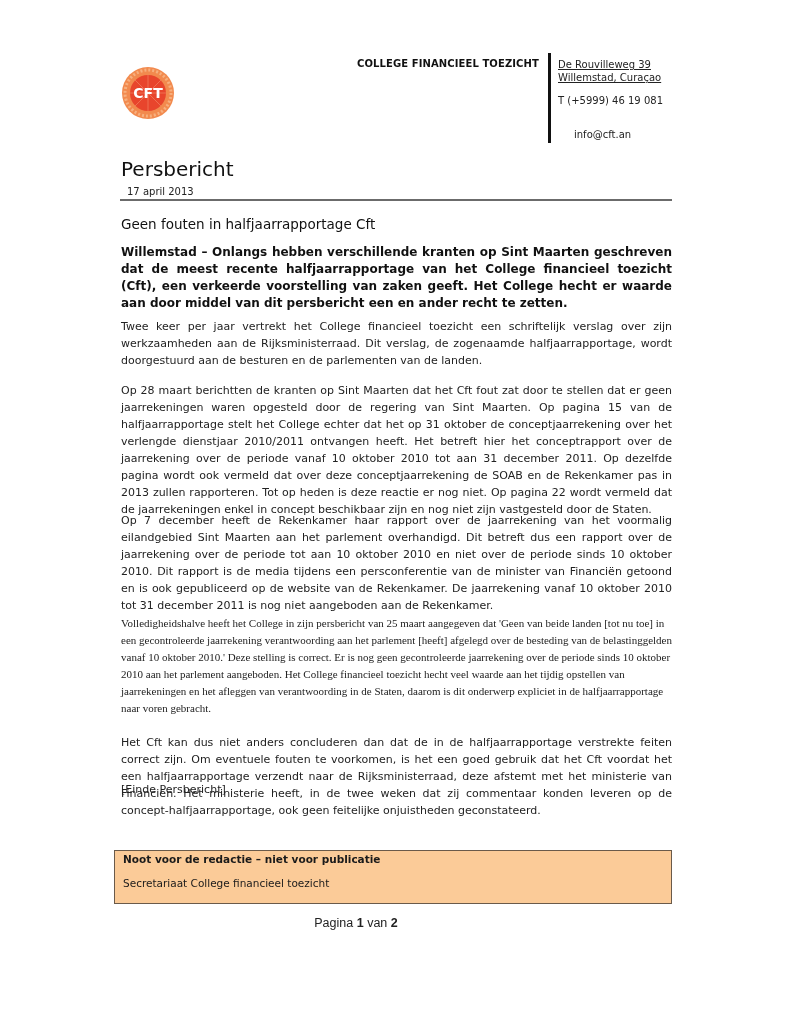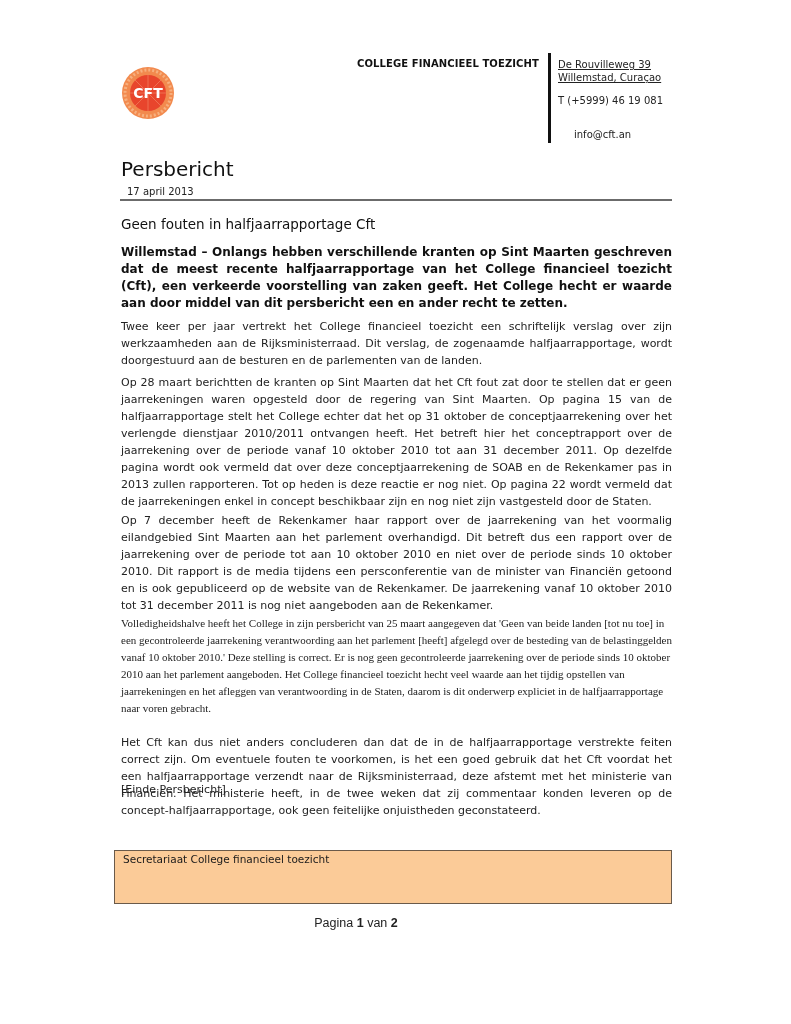--- a/index.html
+++ b/index.html
@@ -19,21 +19,21 @@
   .doc-title { position: absolute; left: 121px; top: 157px; font-size: 20px; color: #111; font-weight: normal; }
   .doc-date { position: absolute; left: 121px; top: 186px; font-size: 10px; color: #222; margin-left: 6px; }
   .rule { position: absolute; left: 120px; top: 199px; width: 552px; height: 2px; background: #6b6b6b; }
 
   .headline { position: absolute; left: 121px; top: 216px; font-size: 13.5px; font-weight: normal; color: #111; }
 
   .body { position: absolute; left: 121px; width: 551px; font-size: 11px; line-height: 17px;
           text-align: justify; color: #222; }
   .lead { top: 244px; font-weight: bold; font-size: 12px; line-height: 17px; color: #111; }
   .p1 { top: 318px; }
-  .p2 { top: 374px; }
+  .p2 { top: 382px; }
   .p3 { top: 512px; }
   .p4 { top: 615px; text-align: left; font-family: Liberation Serif, serif; }
   .p5 { top: 734px; }
   .end { position: absolute; left: 121px; top: 783px; font-size: 11px; color: #222; }
 
   .note { position: absolute; left: 114px; top: 850px; width: 558px; height: 54px;
           background: #fbcb98; border: 1px solid #6a5a4a; box-sizing: border-box;
           padding: 2px 8px; font-size: 10.5px; line-height: 13px; color: #1a1a1a; }
   .note .note-title { font-weight: bold; display: block; margin-bottom: 11px; }
   .note .line { display: block; }
@@ -76,20 +76,21 @@
 <div class="body lead">Willemstad – Onlangs hebben verschillende kranten op Sint Maarten geschreven dat de meest recente halfjaarrapportage van het College financieel toezicht (Cft), een verkeerde voorstelling van zaken geeft. Het College hecht er waarde aan door middel van dit persbericht een en ander recht te zetten.</div>
 <div class="body p1">Twee keer per jaar vertrekt het College financieel toezicht een schriftelijk verslag over zijn werkzaamheden aan de Rijksministerraad. Dit verslag, de zogenaamde halfjaarrapportage, wordt doorgestuurd aan de besturen en de parlementen van de landen.</div>
 <div class="body p2">Op 28 maart berichtten de kranten op Sint Maarten dat het Cft fout zat door te stellen dat er geen jaarrekeningen waren opgesteld door de regering van Sint Maarten. Op pagina 15 van de halfjaarrapportage stelt het College echter dat het op 31 oktober de conceptjaarrekening over het verlengde dienstjaar 2010/2011 ontvangen heeft. Het betreft hier het conceptrapport over de jaarrekening over de periode vanaf 10 oktober 2010 tot aan 31 december 2011. Op dezelfde pagina wordt ook vermeld dat over deze conceptjaarrekening de SOAB en de Rekenkamer pas in 2013 zullen rapporteren. Tot op heden is deze reactie er nog niet. Op pagina 22 wordt vermeld dat de jaarrekeningen enkel in concept beschikbaar zijn en nog niet zijn vastgesteld door de Staten.</div>
 <div class="body p3">Op 7 december heeft de Rekenkamer haar rapport over de jaarrekening van het voormalig eilandgebied Sint Maarten aan het parlement overhandigd. Dit betreft dus een rapport over de jaarrekening over de periode tot aan 10 oktober 2010 en niet over de periode sinds 10 oktober 2010. Dit rapport is de media tijdens een persconferentie van de minister van Financiën getoond en is ook gepubliceerd op de website van de Rekenkamer. De jaarrekening vanaf 10 oktober 2010 tot 31 december 2011 is nog niet aangeboden aan de Rekenkamer.</div>
 <div class="body p4">Volledigheidshalve heeft het College in zijn persbericht van 25 maart aangegeven dat 'Geen van beide landen [tot nu toe] in een gecontroleerde jaarrekening verantwoording aan het parlement [heeft] afgelegd over de besteding van de belastinggelden vanaf 10 oktober 2010.' Deze stelling is correct. Er is nog geen gecontroleerde jaarrekening over de periode sinds 10 oktober 2010 aan het parlement aangeboden. Het College financieel toezicht hecht veel waarde aan het tijdig opstellen van jaarrekeningen en het afleggen van verantwoording in de Staten, daarom is dit onderwerp expliciet in de halfjaarrapportage naar voren gebracht.</div>
 <div class="body p5">Het Cft kan dus niet anders concluderen dan dat de in de halfjaarrapportage verstrekte feiten correct zijn. Om eventuele fouten te voorkomen, is het een goed gebruik dat het Cft voordat het een halfjaarrapportage verzendt naar de Rijksministerraad, deze afstemt met het ministerie van Financiën. Het ministerie heeft, in de twee weken dat zij commentaar konden leveren op de concept-halfjaarrapportage, ook geen feitelijke onjuistheden geconstateerd.</div>
 
 <div class="end">[Einde Persbericht]</div>
 
 <div class="note">
+  <span class="note-title">Noot voor de redactie – niet voor publicatie</span>
   <span class="line">Secretariaat College financieel toezicht</span>
 </div>
 
 <div class="pager">
   <span>Pagina</span>
   <b>1</b>
   <span>van</span>
   <b>2</b>
 </div>
 

